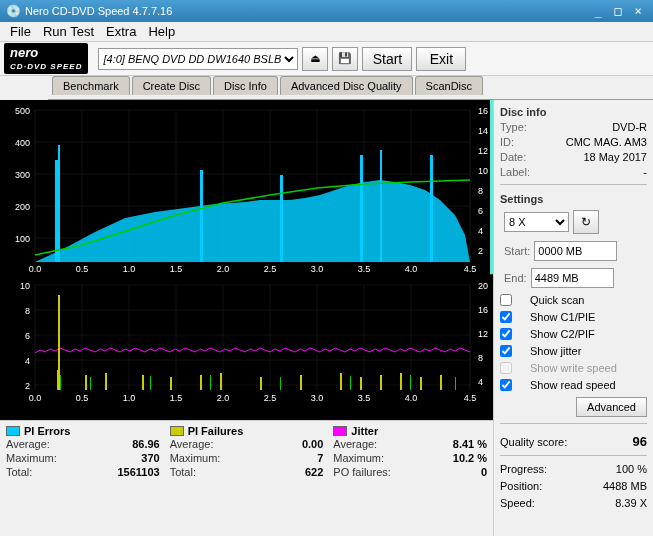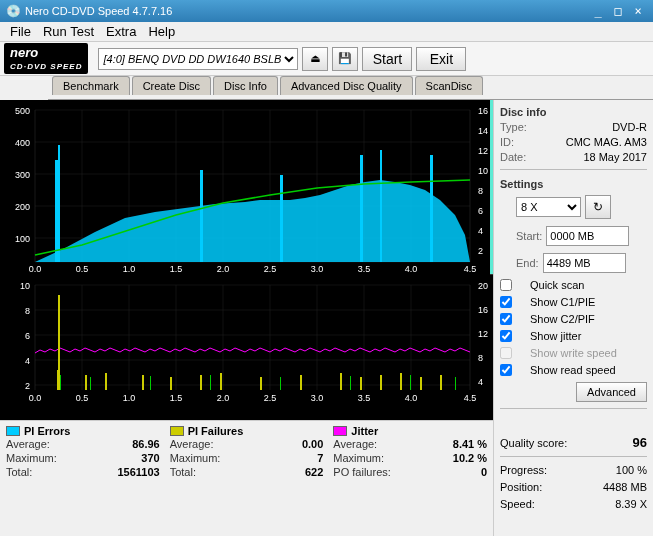--- a/index.html
+++ b/index.html
@@ -45,27 +45,27 @@
     .legend-label { color: #333; }
     .legend-value { font-weight: bold; }
     
     
     .right-panel { width: 160px; background: #f0f0f0; border-left: 1px solid #ccc; padding: 4px 6px; display: flex; flex-direction: column; gap: 3px; overflow: hidden; }
     .panel-section-title { font-weight: bold; font-size: 11px; color: #333; margin-top: 2px; }
     .panel-row { display: flex; justify-content: space-between; font-size: 11px; }
     .panel-label { color: #666; }
     .panel-value { color: #000; font-weight: 500; }
     .divider { border-top: 1px solid #bbb; margin: 3px 0; }
-    .settings-row { display: flex; align-items: center; gap: 4px; margin: 2px 16px; }
+    .settings-row { display: flex; align-items: center; gap: 4px; margin: 2px 4px; }
     .settings-select { height: 20px; font-size: 11px; border: 1px solid #999; background: white; width: 65px; }
     .input-field { height: 20px; font-size: 11px; border: 1px solid #999; background: white; width: 83px; padding: 0 3px; }
     .checkbox-row { display: flex; align-items: center; gap: 18px; font-size: 11px; padding: 1px 0; }
     .checkbox-row input[type=checkbox] { width: 12px; height: 12px; }
     .advanced-btn { background: linear-gradient(to bottom, #fff, #e0e0e0); border: 1px solid #999; padding: 3px 10px; font-size: 11px; cursor: pointer; align-self: flex-end; margin-top: 2px; }
-    .quality-score-row { display: flex; justify-content: space-between; align-items: center; font-size: 11px; margin-top: 20px; }
+    .quality-score-row { display: flex; justify-content: space-between; align-items: center; font-size: 11px; margin-top: 4px; }
     .quality-score-val { font-weight: bold; font-size: 13px; }
     .progress-row { display: flex; justify-content: space-between; font-size: 11px; padding: 1px 0; }
     
     svg { display: block; }
   </style>
 </head>
 <body>
 
 <div class="title-bar">
   <div class="title-bar-title">
@@ -317,20 +317,24 @@
       <span class="panel-value">DVD-R</span>
     </div>
     <div class="panel-row">
       <span class="panel-label">ID:</span>
       <span class="panel-value">CMC MAG. AM3</span>
     </div>
     <div class="panel-row">
       <span class="panel-label">Date:</span>
       <span class="panel-value">18 May 2017</span>
     </div>
+    <div class="panel-row">
+      <span class="panel-label">Label:</span>
+      <span class="panel-value">-</span>
+    </div>
 
     <div class="divider"></div>
 
     <div class="panel-section-title">Settings</div>
     <div class="settings-row">
       <select class="settings-select">
         <option>8 X</option>
       </select>
       <div class="toolbar-icon-btn" style="font-size:12px;">↻</div>
     </div>

